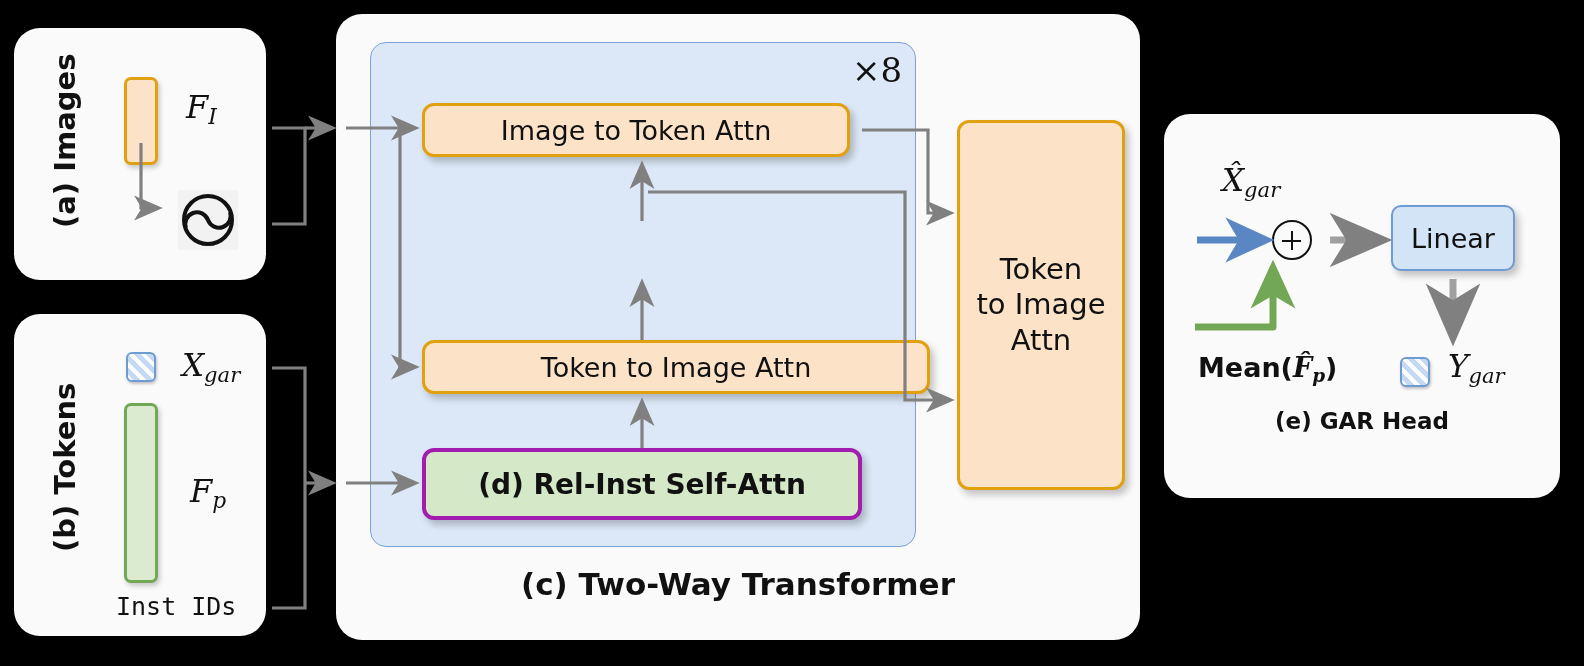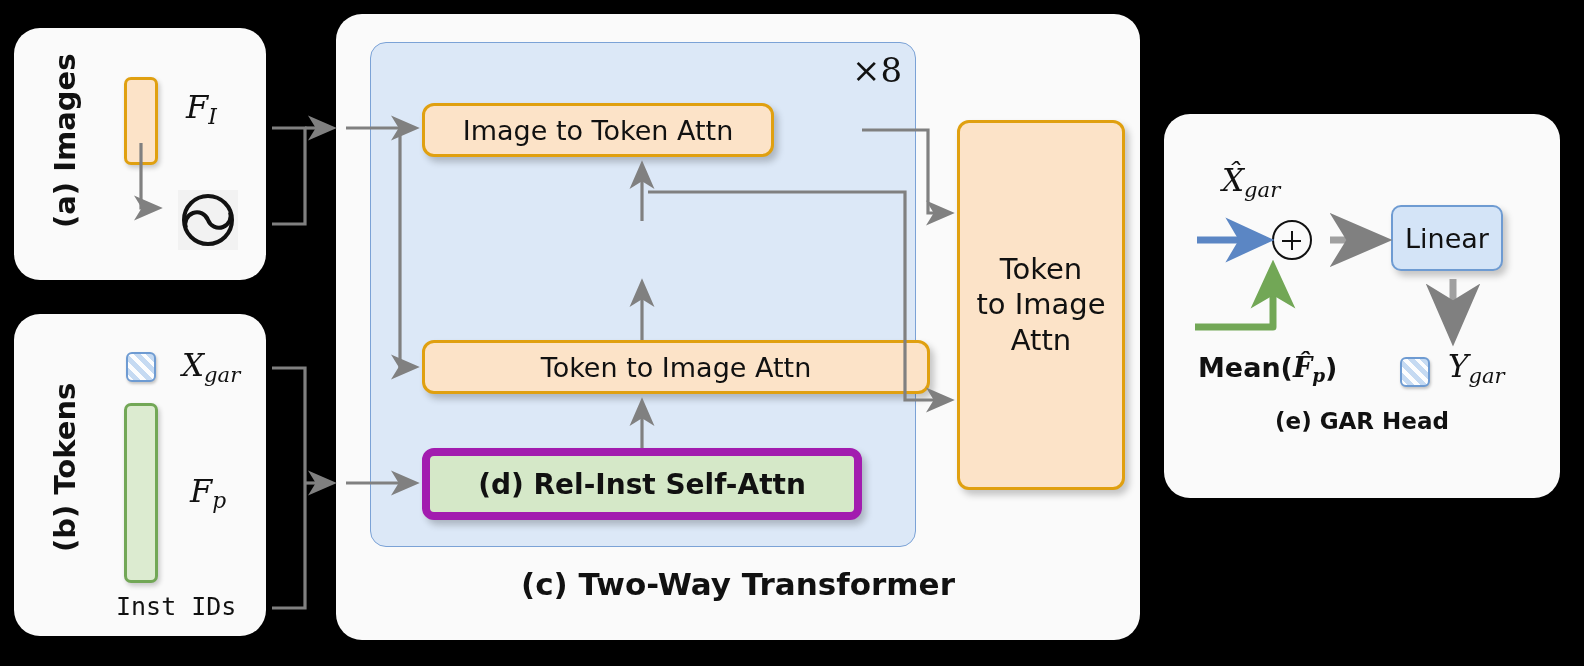--- a/index.html
+++ b/index.html
@@ -102,23 +102,23 @@
     border-radius: 12px;
     box-sizing: border-box;
     display: flex;
     align-items: center;
     justify-content: center;
     text-align: center;
     color: #111;
     box-shadow: 4px 5px 7px rgba(0,0,0,0.22);
   }
   .opbox-orange { background: #FCE3C8; border: 3px solid #E0A010; }
-  .opbox-green  { background: #D5E8C8; border: 8px solid #a21caf; }
-
-  #box-img2tok { left: 422px; top: 103px;  width: 352px; height: 54px; font-size: 27px; }
+  .opbox-green  { background: #D5E8C8; border: 4px solid #a21caf; }
+
+  #box-img2tok { left: 422px; top: 103px;  width: 428px; height: 54px; font-size: 27px; }
   #box-mlp     { left: 422px; top: 221px;  width: 440px; height: 54px; font-size: 27px; }
   #box-tok2img { left: 422px; top: 340px;  width: 508px; height: 54px; font-size: 27px; border-radius: 12px; }
   #box-relinst { left: 422px; top: 448px;  width: 440px; height: 72px; font-size: 28px; font-weight: bold; }
 
   #box-tall {
     left: 957px; top: 120px; width: 168px; height: 370px;
     font-size: 29px; line-height: 1.22;
   }
 
   #times8 {
@@ -142,21 +142,21 @@
     left: 1164px; top: 408px;
     width: 396px;
     text-align: center;
     font-size: 23px;
     font-weight: bold;
     color: #111;
   }
   #linear-box {
     position: absolute;
     left: 1391px; top: 205px;
-    width: 112px; height: 66px;
+    width: 124px; height: 66px;
     background: #D4E4F7;
     border: 2.5px solid #6E9BD2;
     border-radius: 10px;
     box-sizing: border-box;
     display: flex; align-items: center; justify-content: center;
     font-size: 27px;
     color: #111;
     box-shadow: 4px 5px 7px rgba(0,0,0,0.22);
   }
   .plus-circle {

